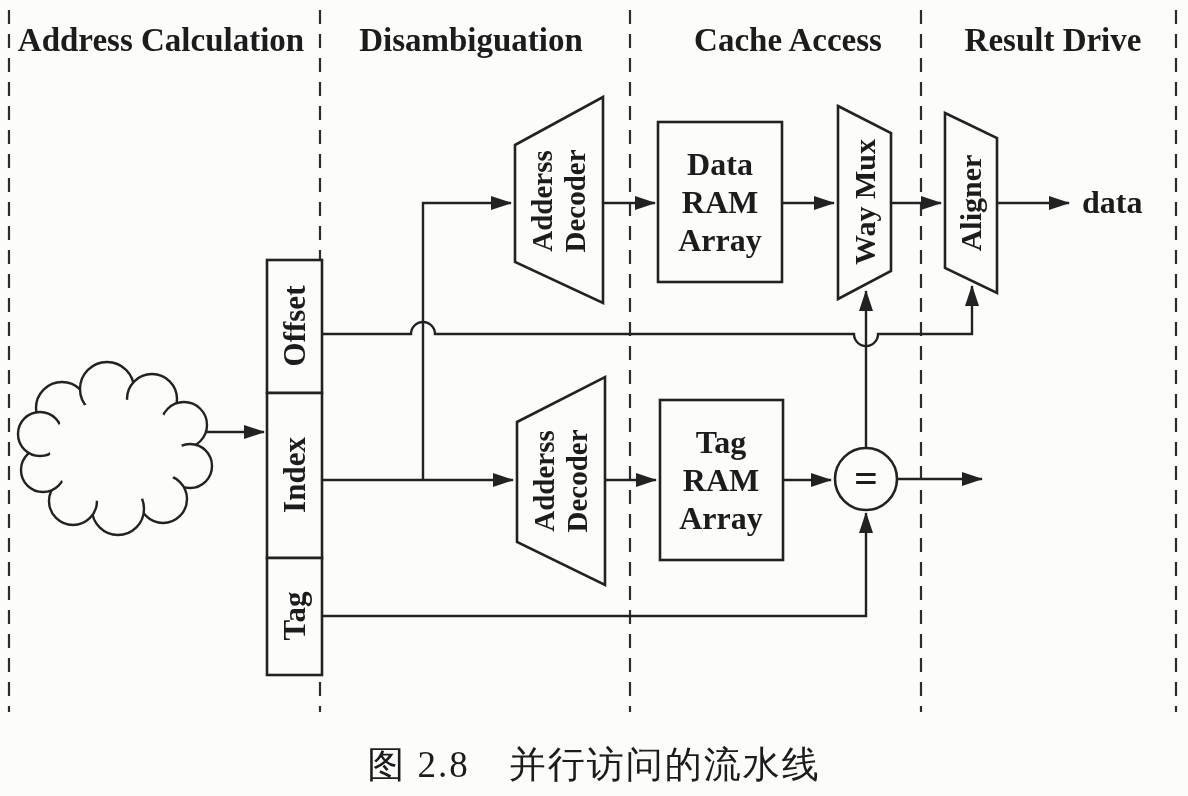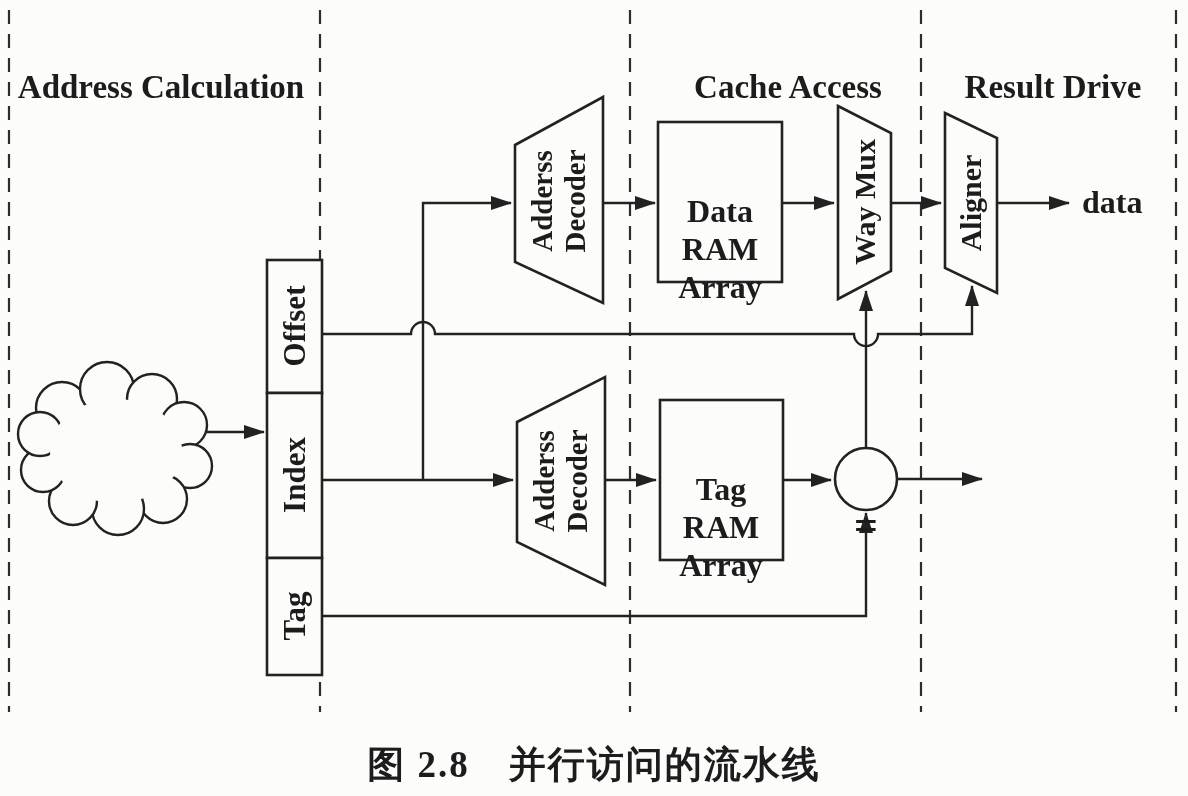--- a/index.html
+++ b/index.html
@@ -14,21 +14,20 @@
   .page svg{position:absolute;left:0;top:0;}
   .lbl{
     position:absolute;
     transform:translate(-50%,-50%);
     text-align:center;
     white-space:pre-line;
     font-weight:600;
     font-size:32px;
     line-height:38px;
     color:#1c1c1c;
-    margin-top:47px;
   }
   .vlbl{
     position:absolute;
     transform:translate(-50%,-50%) rotate(-90deg);
     text-align:center;
     white-space:pre-line;
     font-weight:600;
     font-size:31px;
     line-height:36px;
     color:#1c1c1c;
@@ -36,21 +35,21 @@
   .stage-hdr{font-size:33px;font-weight:600;white-space:nowrap;}
   .out-lbl{
     position:absolute;
     transform:translate(0,-50%);
     font-weight:600;font-size:32px;white-space:nowrap;
   }
   .eq{font-size:42px;font-weight:600;line-height:42px;}
   .caption{
     position:absolute;
     transform:translate(-50%,0);
-    font-size:37px;font-weight:700;
+    font-size:37px;font-weight:400;
     letter-spacing:2px;
     white-space:nowrap;
     text-align:center;
   }
 </style>
 </head>
 <body>
 
 <div class="page">
 
@@ -112,20 +111,21 @@
       <polygon points="517,422 605,377 605,585 517,542"></polygon>
       <rect x="658" y="122" width="124" height="160"></rect>
       <rect x="660" y="400" width="123" height="160"></rect>
       <polygon points="838,106 891,133 891,271 838,299"></polygon>
       <polygon points="945,113 997,138 997,293 945,268"></polygon>
       <circle cx="866" cy="479" r="31"></circle>
     </g>
   </svg>
 
   <div class="lbl stage-hdr" style="left:161px;top:40px;">Address Calculation</div>
+  <div class="lbl stage-hdr" style="left:471px;top:40px;">Disambiguation</div>
   <div class="lbl stage-hdr" style="left:788px;top:40px;">Cache Access</div>
   <div class="lbl stage-hdr" style="left:1053px;top:40px;">Result Drive</div>
 
 
   <div class="vlbl" style="left:295px;top:326px;">Offset</div>
   <div class="vlbl" style="left:295px;top:475px;">Index</div>
   <div class="vlbl" style="left:295px;top:616px;">Tag</div>
 
   <div class="vlbl" style="left:559px;top:201px;font-size:29px;line-height:33px;">Adderss
 Decoder</div>

